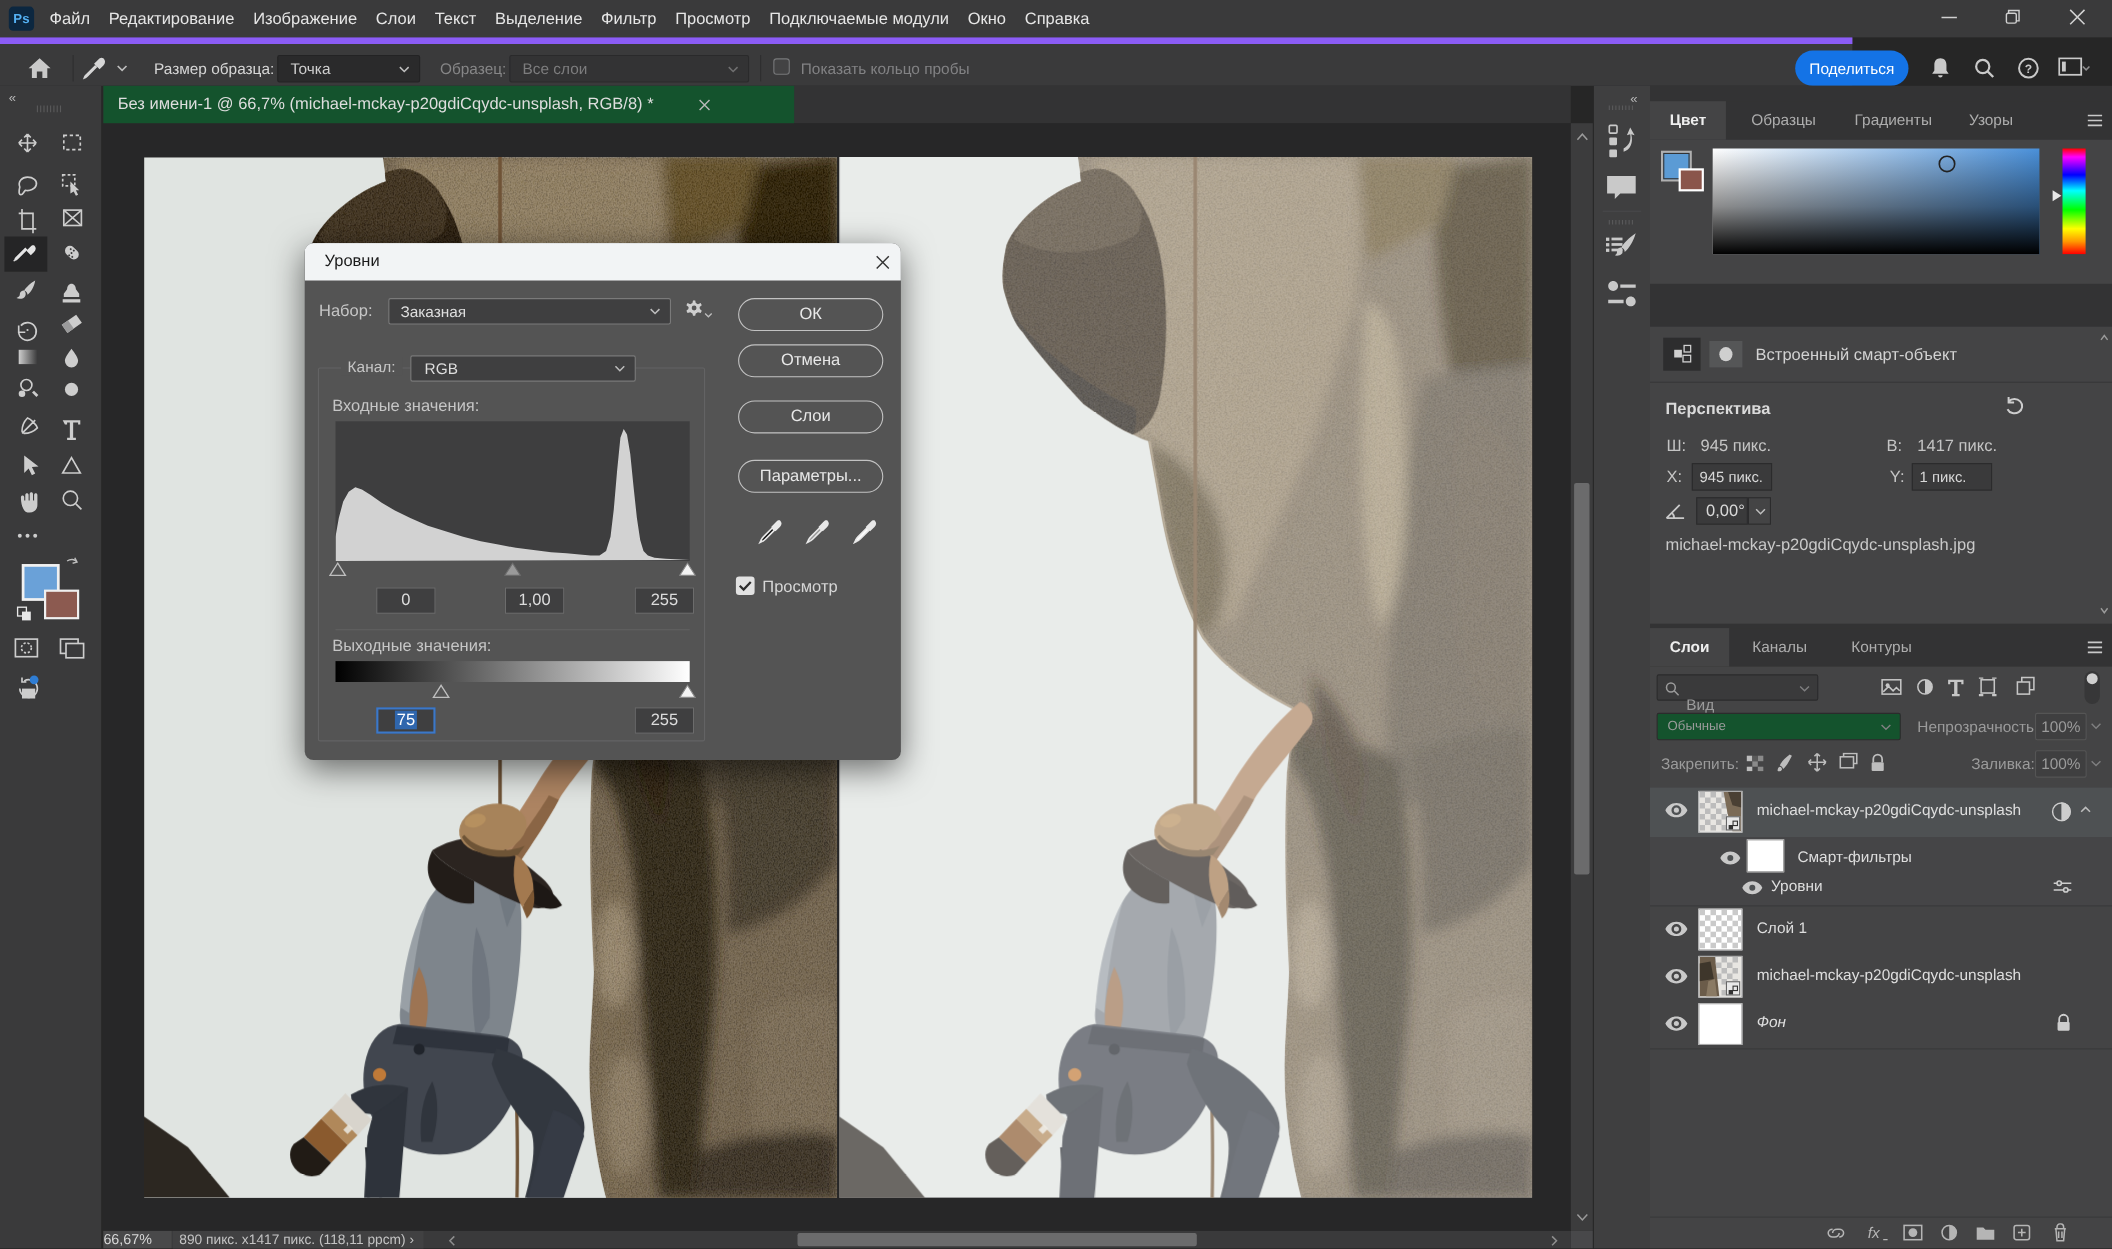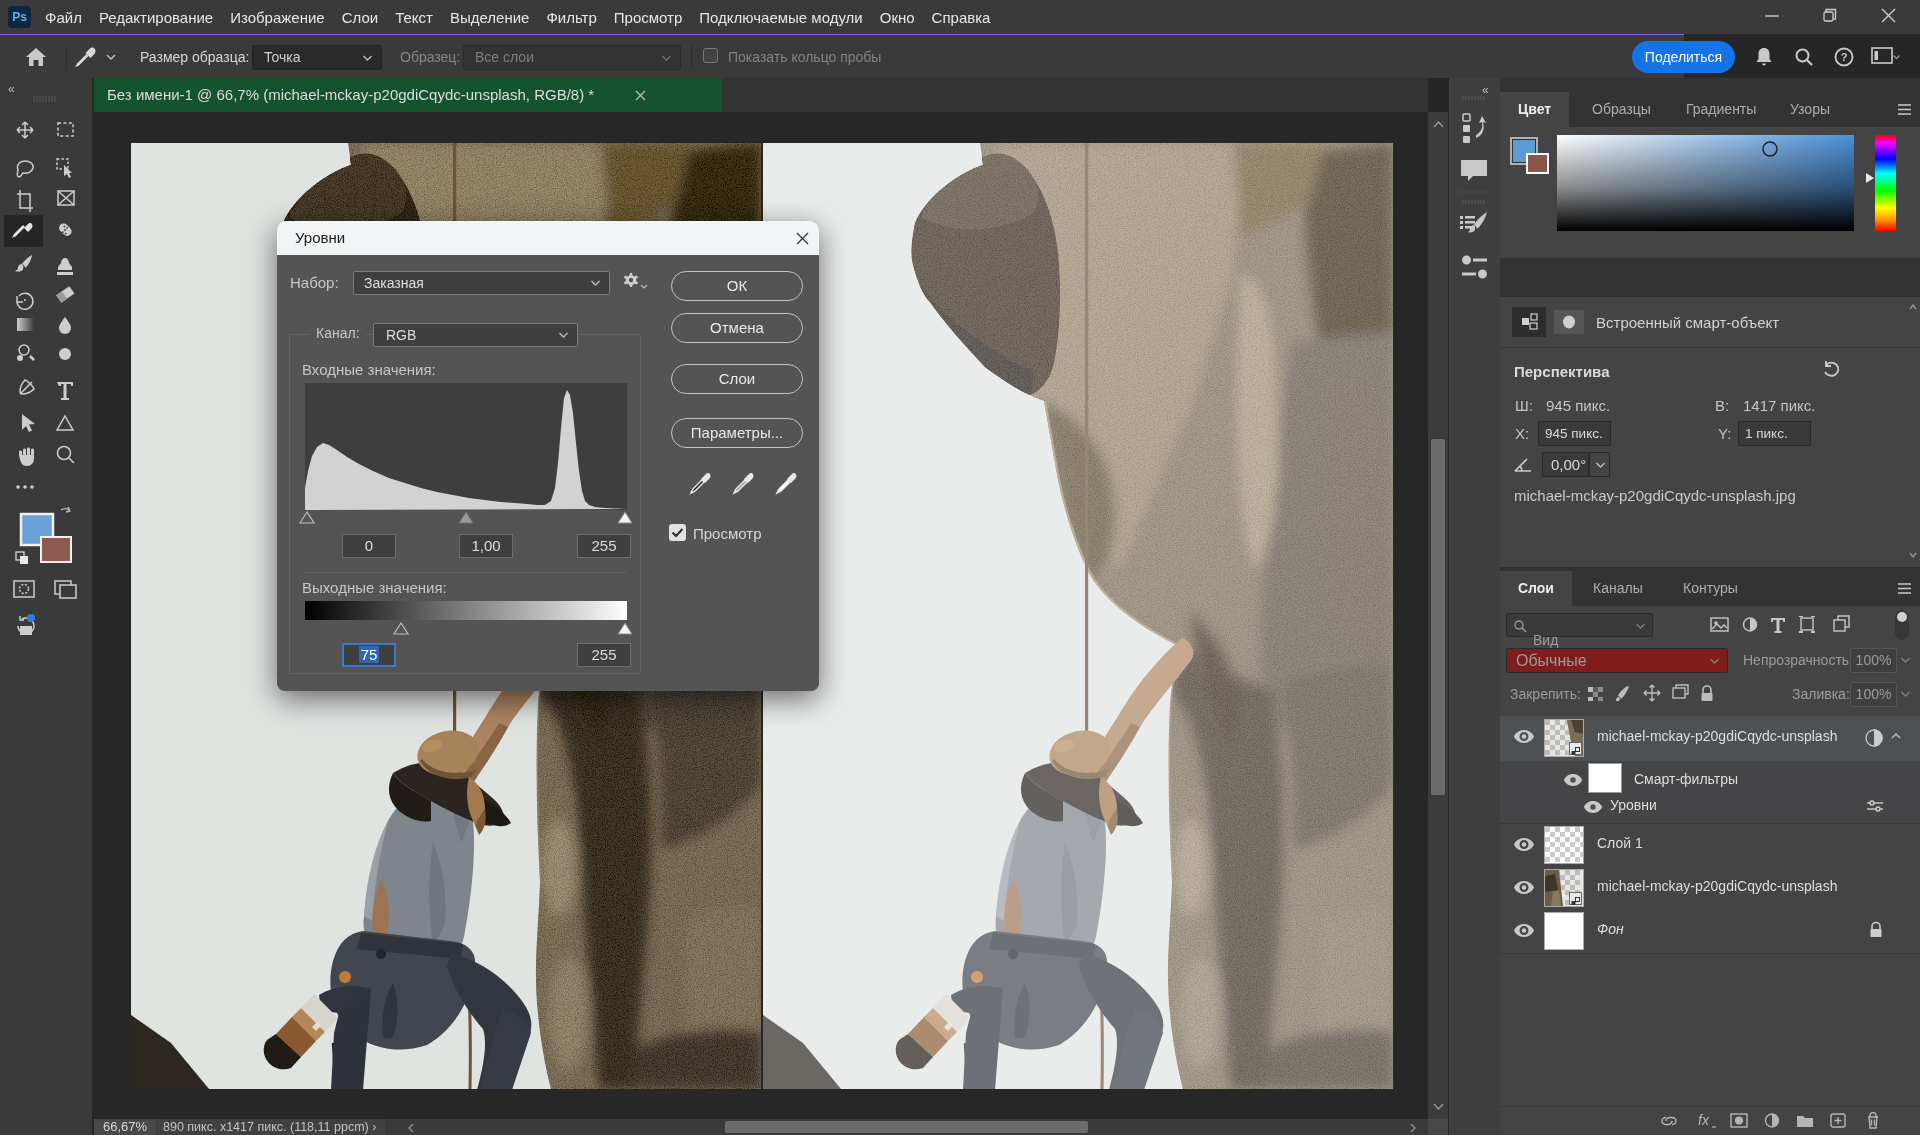--- a/index.html
+++ b/index.html
@@ -8,21 +8,21 @@
   .abs { position:absolute; }
   #app { position:relative; width:1920px; height:1135px; }
   
   #menubar { left:0; top:0; width:1920px; height:34px; background:#3a3a3b; }
   #menubar .menus { position:absolute; left:45px; top:0; height:34px; display:flex; align-items:center;
     color:#e6e6e6; font-size:15px; }
   #menubar .menus span { margin-right:17px; }
   #pslogo { position:absolute; left:8px; top:6px; width:23px; height:22px; background:#0c2740;
     border-radius:4px; color:#55b2f5; font-size:12px; font-weight:bold; text-align:center; line-height:22px; }
   
-  #optionsbar { left:0; top:34px; width:1684px; height:44px; background:#3a3a3b; border-top:1px solid #8b5cf6; }
+  #optionsbar { left:0; top:34px; width:1684px; height:44px; background:#3a3a3b; border-top:6px solid #8b5cf6; }
   .obox { position:absolute; background:#2c2c2d; border:1px solid #232324; border-radius:2px; color:#cfcfcf; font-size:14px; }
   
   #tabrow { left:94px; top:78px; width:1334px; height:34px; background:#333334; }
   #doctab { position:absolute; left:0px; top:0; width:628px; height:34px; background:#14532d; color:#dedede;
     font-size:15px; font-weight:normal; line-height:34px; padding-left:13px; }
   
   #toolbar { left:0; top:78px; width:94px; height:1057px; background:#3a3a3b; border-right:2px solid #272727;}
   
   #canvas { left:94px; top:112px; width:1334px; height:1007px; background:#272728; }
   #img1 { position:absolute; left:37px; top:31px; width:630px; height:946px; }
@@ -266,21 +266,21 @@
   <div id="vscroll" class="abs">
     <svg class="abs" style="left:4px;top:8px" width="13" height="9" viewBox="0 0 13 9">
         <path d="M 2,7 L 6.5,2 L 11,7" fill="none" stroke="#9a9a9a" stroke-width="1.4"></path>
       </svg>
     <div class="abs" style="left:3px;top:327px;width:14px;height:356px;background:#6b6b6c;border-radius:2px"></div>
     <svg class="abs" style="left:4px;top:990px" width="13" height="9" viewBox="0 0 13 9">
         <path d="M 2,2 L 6.5,7 L 11,2" fill="none" stroke="#9a9a9a" stroke-width="1.4"></path>
       </svg>
   </div>
   <div id="hscrollrow" class="abs">
-    <div class="abs" style="left:0px;top:0px;width:62px;height:16px;background:#49494a;color:#d8d8d8;font-size:13px;line-height:16px;text-align:center">66,67%</div>
+    <div class="abs" style="left:0px;top:0px;width:62px;height:16px;background:#49494a;color:#d8d8d8;font-size:13px;line-height:16px;">66,67%</div>
     <div class="abs" style="left:63px;top:0px;width:228px;height:33px;background:#414142;color:#c3c3c3;font-size:12.5px;line-height:16px;padding-left:6px;white-space:nowrap">890 пикс. x1417 пикс. (118,11 ppcm) ›</div>
     <svg class="abs" style="left:313px;top:4px" width="8" height="10" viewBox="0 0 8 10">
         <path d="M 6,1 L 2,5 L 6,9" fill="none" stroke="#8e8e8e" stroke-width="1.4"></path>
       </svg>
     <div class="abs" style="left:631px;top:2px;width:363px;height:12px;background:#6b6b6c;border-radius:2px"></div>
     <svg class="abs" style="left:1315px;top:4px" width="8" height="10" viewBox="0 0 8 10">
         <path d="M 2,1 L 6,5 L 2,9" fill="none" stroke="#8e8e8e" stroke-width="1.4"></path>
       </svg>
   </div>
   <div id="statusbar" class="abs"></div>
@@ -434,21 +434,21 @@
       </svg>
       <svg class="abs" style="left:330px;top:8px" width="30" height="22" viewBox="0 0 30 22">
           <g fill="none" stroke="#c6c6c6" stroke-width="1.4">
             <rect x="4" y="6" width="11" height="11"></rect>
             <path d="M 8,6 V 2 h 11 v 11 h -4"></path>
           </g>
         </svg>
       <div class="abs" style="left:395px;top:4px;width:14px;height:30px;background:#373738;border-radius:7px"></div>
       <div class="abs" style="left:397px;top:6px;width:10px;height:10px;background:#cfcfcf;border-radius:5px"></div>
 
-      <div class="abs" style="left:6px;top:42px;width:222px;height:25px;background:#7f1d1d;border:1px solid #2b2b2c;border-radius:2px;color:#9b9b9b;font-size:16px;line-height:23px;padding-left:9px">Обычные
+      <div class="abs" style="left:6px;top:42px;width:222px;height:25px;background:#14532d;border:1px solid #2b2b2c;border-radius:2px;color:#9b9b9b;font-size:12px;line-height:23px;padding-left:9px">Обычные
         <svg class="abs" style="right:7px;top:9px" width="11" height="7" viewBox="0 0 11 7">
             <path d="M 1.5,1 L 5.5,5 L 9.5,1" fill="none" stroke="#7f7f80" stroke-width="1.3"></path>
           </svg>
       </div>
       <div class="abs" style="left:243px;top:46px;color:#9b9b9b;font-size:14px">Непрозрачность:</div>
       <div class="abs" style="left:350px;top:42px;width:47px;height:25px;background:#3f3f40;border:1px solid #555;border-radius:2px;color:#9b9b9b;font-size:14px;line-height:23px;text-align:center">100%</div>
       <div class="abs" style="left:397px;top:42px;width:17px;height:25px">
           <svg class="abs" style="left:3px;top:9px" width="11" height="7" viewBox="0 0 11 7">
             <path d="M 1.5,1 L 5.5,5 L 9.5,1" fill="none" stroke="#7f7f80" stroke-width="1.3"></path>
           </svg>

